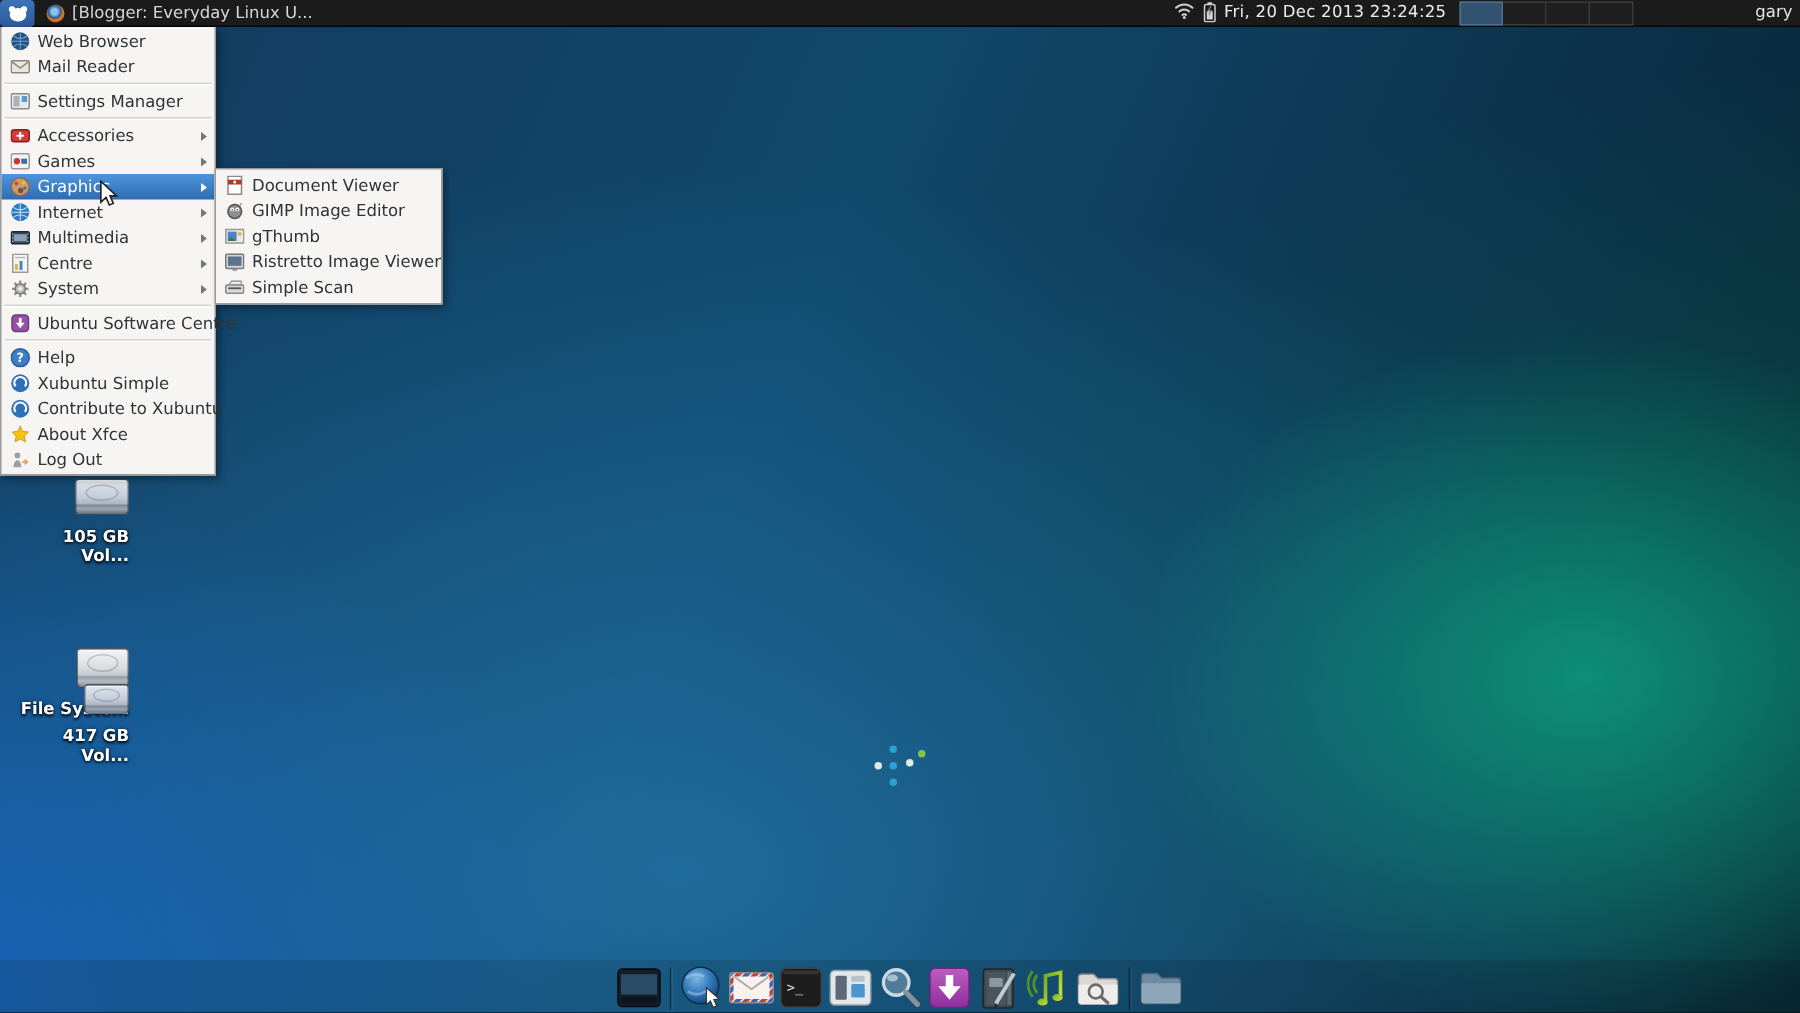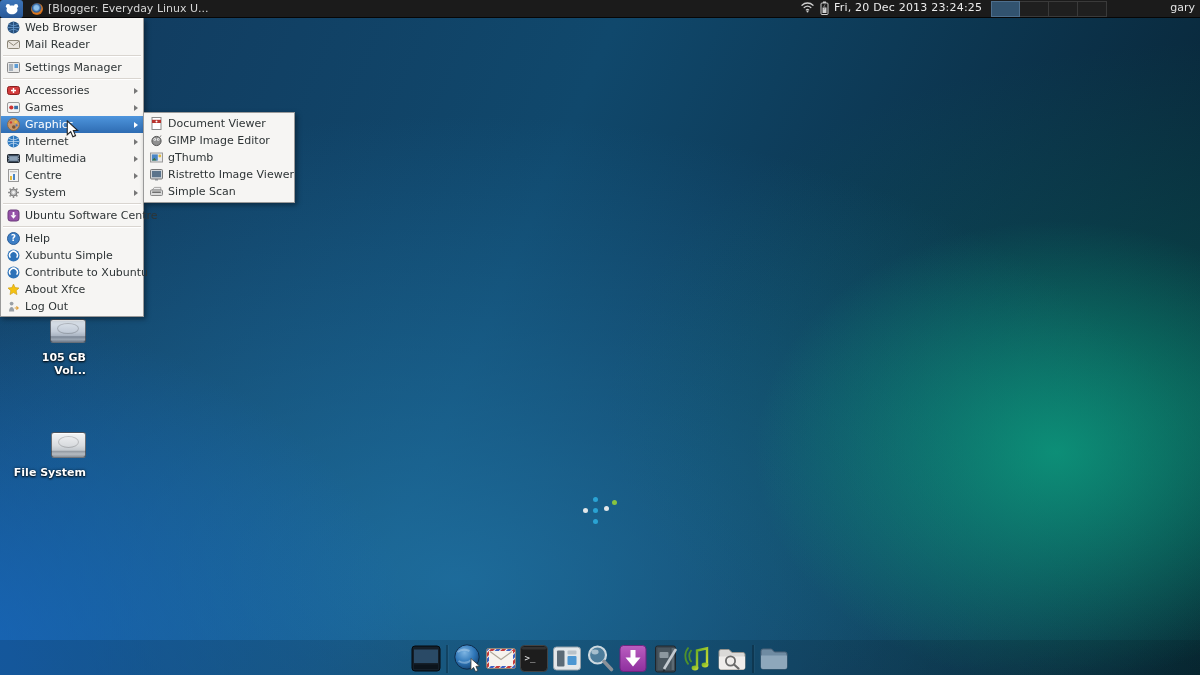--- a/index.html
+++ b/index.html
@@ -21,21 +21,21 @@
   .task-item{display:flex;align-items:center;margin-left:8px;gap:5px;min-width:0;}
   .ff-icon{width:12px;height:12px;border-radius:50%;flex:0 0 auto;
     background:radial-gradient(circle at 45% 40%, #8cc0ec 0 22%, #2a5d9a 42%, #e07b1f 58%, #a34a0e 88%);}
   .task-title{white-space:nowrap;overflow:hidden;color:#d6d6d6;}
   .panel-right{margin-left:auto;display:flex;align-items:flex-start;gap:5px;}
   .clock{color:#ececec;letter-spacing:.2px;}
   .pager{display:flex;margin-left:4px;}
   .ws{width:29px;height:16px;background:#1f1f1f;border:1px solid #3a3a3a;border-left:none;}
   .ws:first-child{border-left:1px solid #3a3a3a;}
   .ws.active{background:#32536f;border-color:#4e6f8d;}
-  .username{margin-left:58px;margin-right:5px;color:#e2e2e2;}
+  .username{margin-left:76px;margin-right:5px;color:#e2e2e2;}
   
   .appmenu{position:absolute;left:0;top:18px;width:144px;background:#f6f5f3;
     border:1px solid #9a9a9a;border-top:none;padding:1px 0;box-shadow:2px 2px 5px rgba(0,0,0,.4);z-index:30;text-align:right;}
   .mrow{height:17px;display:flex;align-items:center;padding:0 5px 0 5px;font-size:11px;color:#2e3436;cursor:default;}
   .mrow .mlabel{margin-left:5px;white-space:nowrap;}
   .mrow .arrow{margin-left:auto;width:0;height:0;border-left:4px solid #777;
     border-top:3.5px solid transparent;border-bottom:3.5px solid transparent;}
   .mrow.sel{background:linear-gradient(#4e95dd,#2e6cb2);color:#fff;}
   .mrow.sel .arrow{border-left-color:#fff;}
   .msep{height:6px;position:relative;}
@@ -336,20 +336,24 @@
   </div>
 
   <div class="desk-item" style="left:8px;top:319px;">
     <span class="drive blue" style="width:36px;height:24px;"></span>
     <span class="drive-label">105 GB Vol...</span>
   </div>
   <div class="desk-item" style="left:8px;top:384px;margin-top:48px;">
     <span class="drive" style="width:35px;height:26px;"></span>
     <span class="drive-label">File System</span>
   </div>
+  <div class="desk-item" style="left:8px;top:456px;">
+    <span class="drive blue" style="width:30px;height:20px;"></span>
+    <span class="drive-label">417 GB Vol...</span>
+  </div>
 
   <div>
     <span class="dot" style="left:593px;top:497px;background:#2aa3d4;"></span>
     <span class="dot" style="left:583px;top:508px;background:#e3e7e9;"></span>
     <span class="dot" style="left:593px;top:508px;background:#2aa3d4;"></span>
     <span class="dot" style="left:593px;top:519px;background:#2aa3d4;"></span>
     <span class="dot" style="left:604px;top:506px;background:#e3e7e9;"></span>
     <span class="dot" style="left:612px;top:500px;background:#87c440;"></span>
   </div>
 

